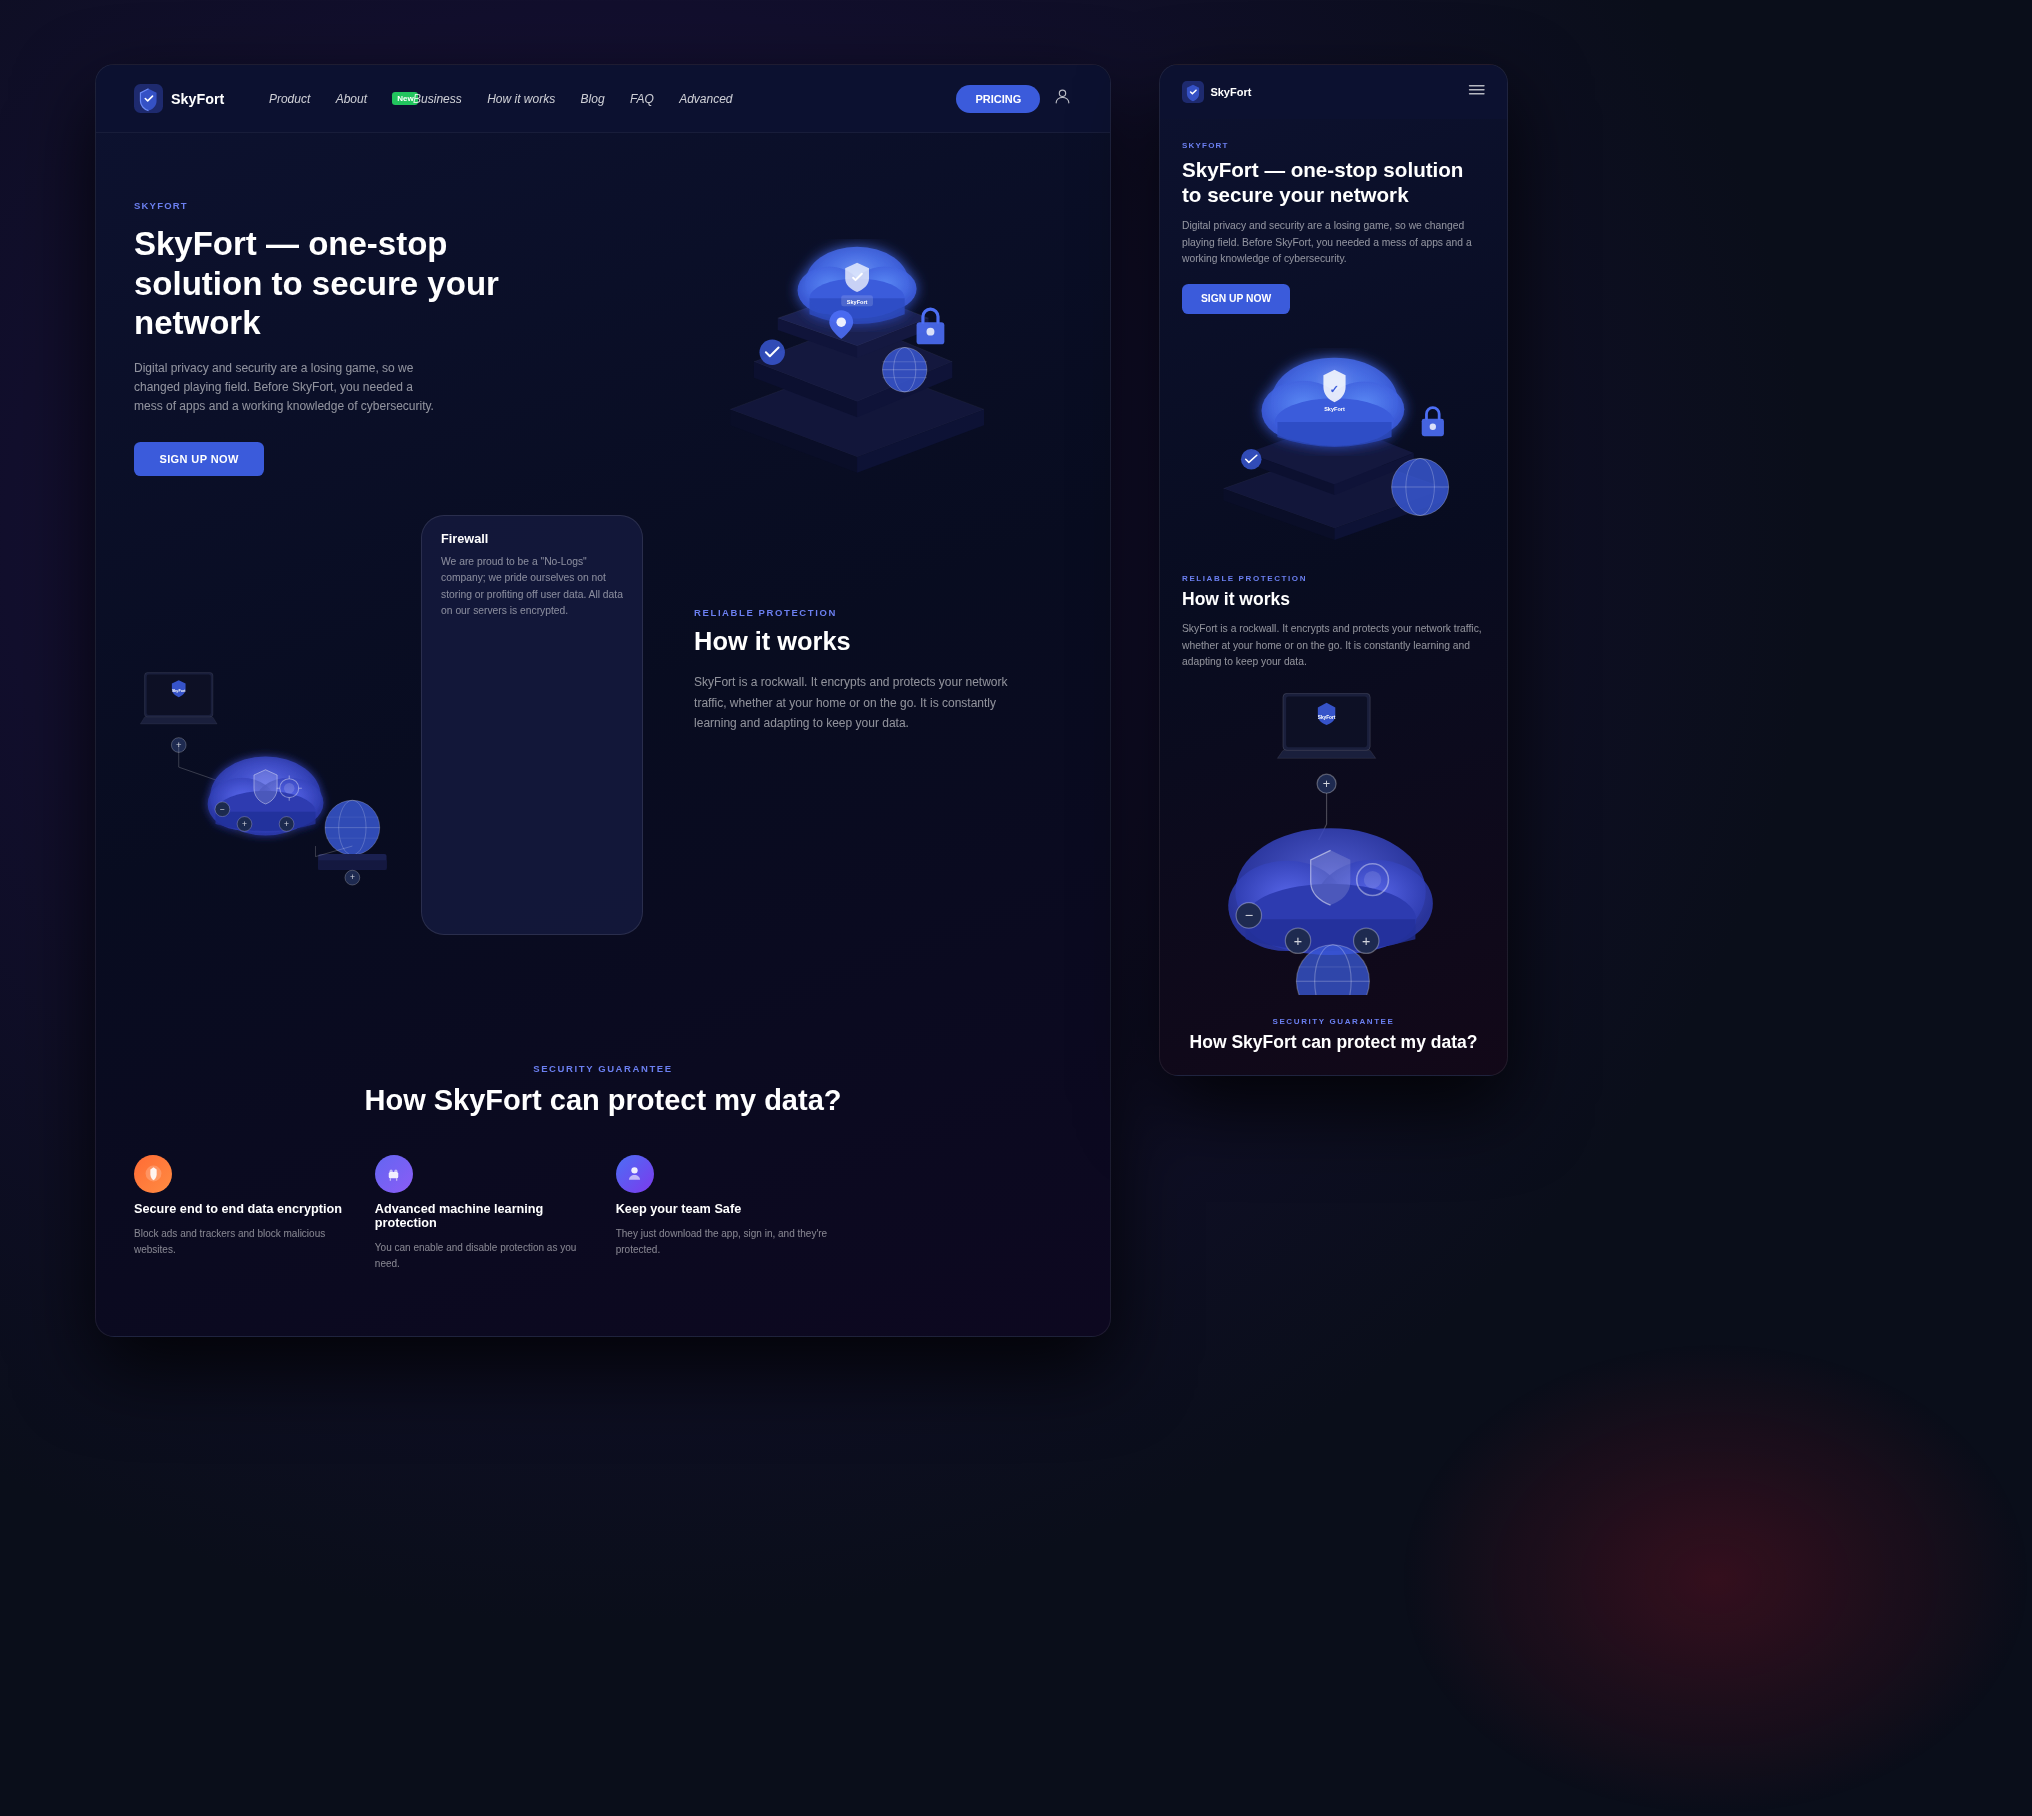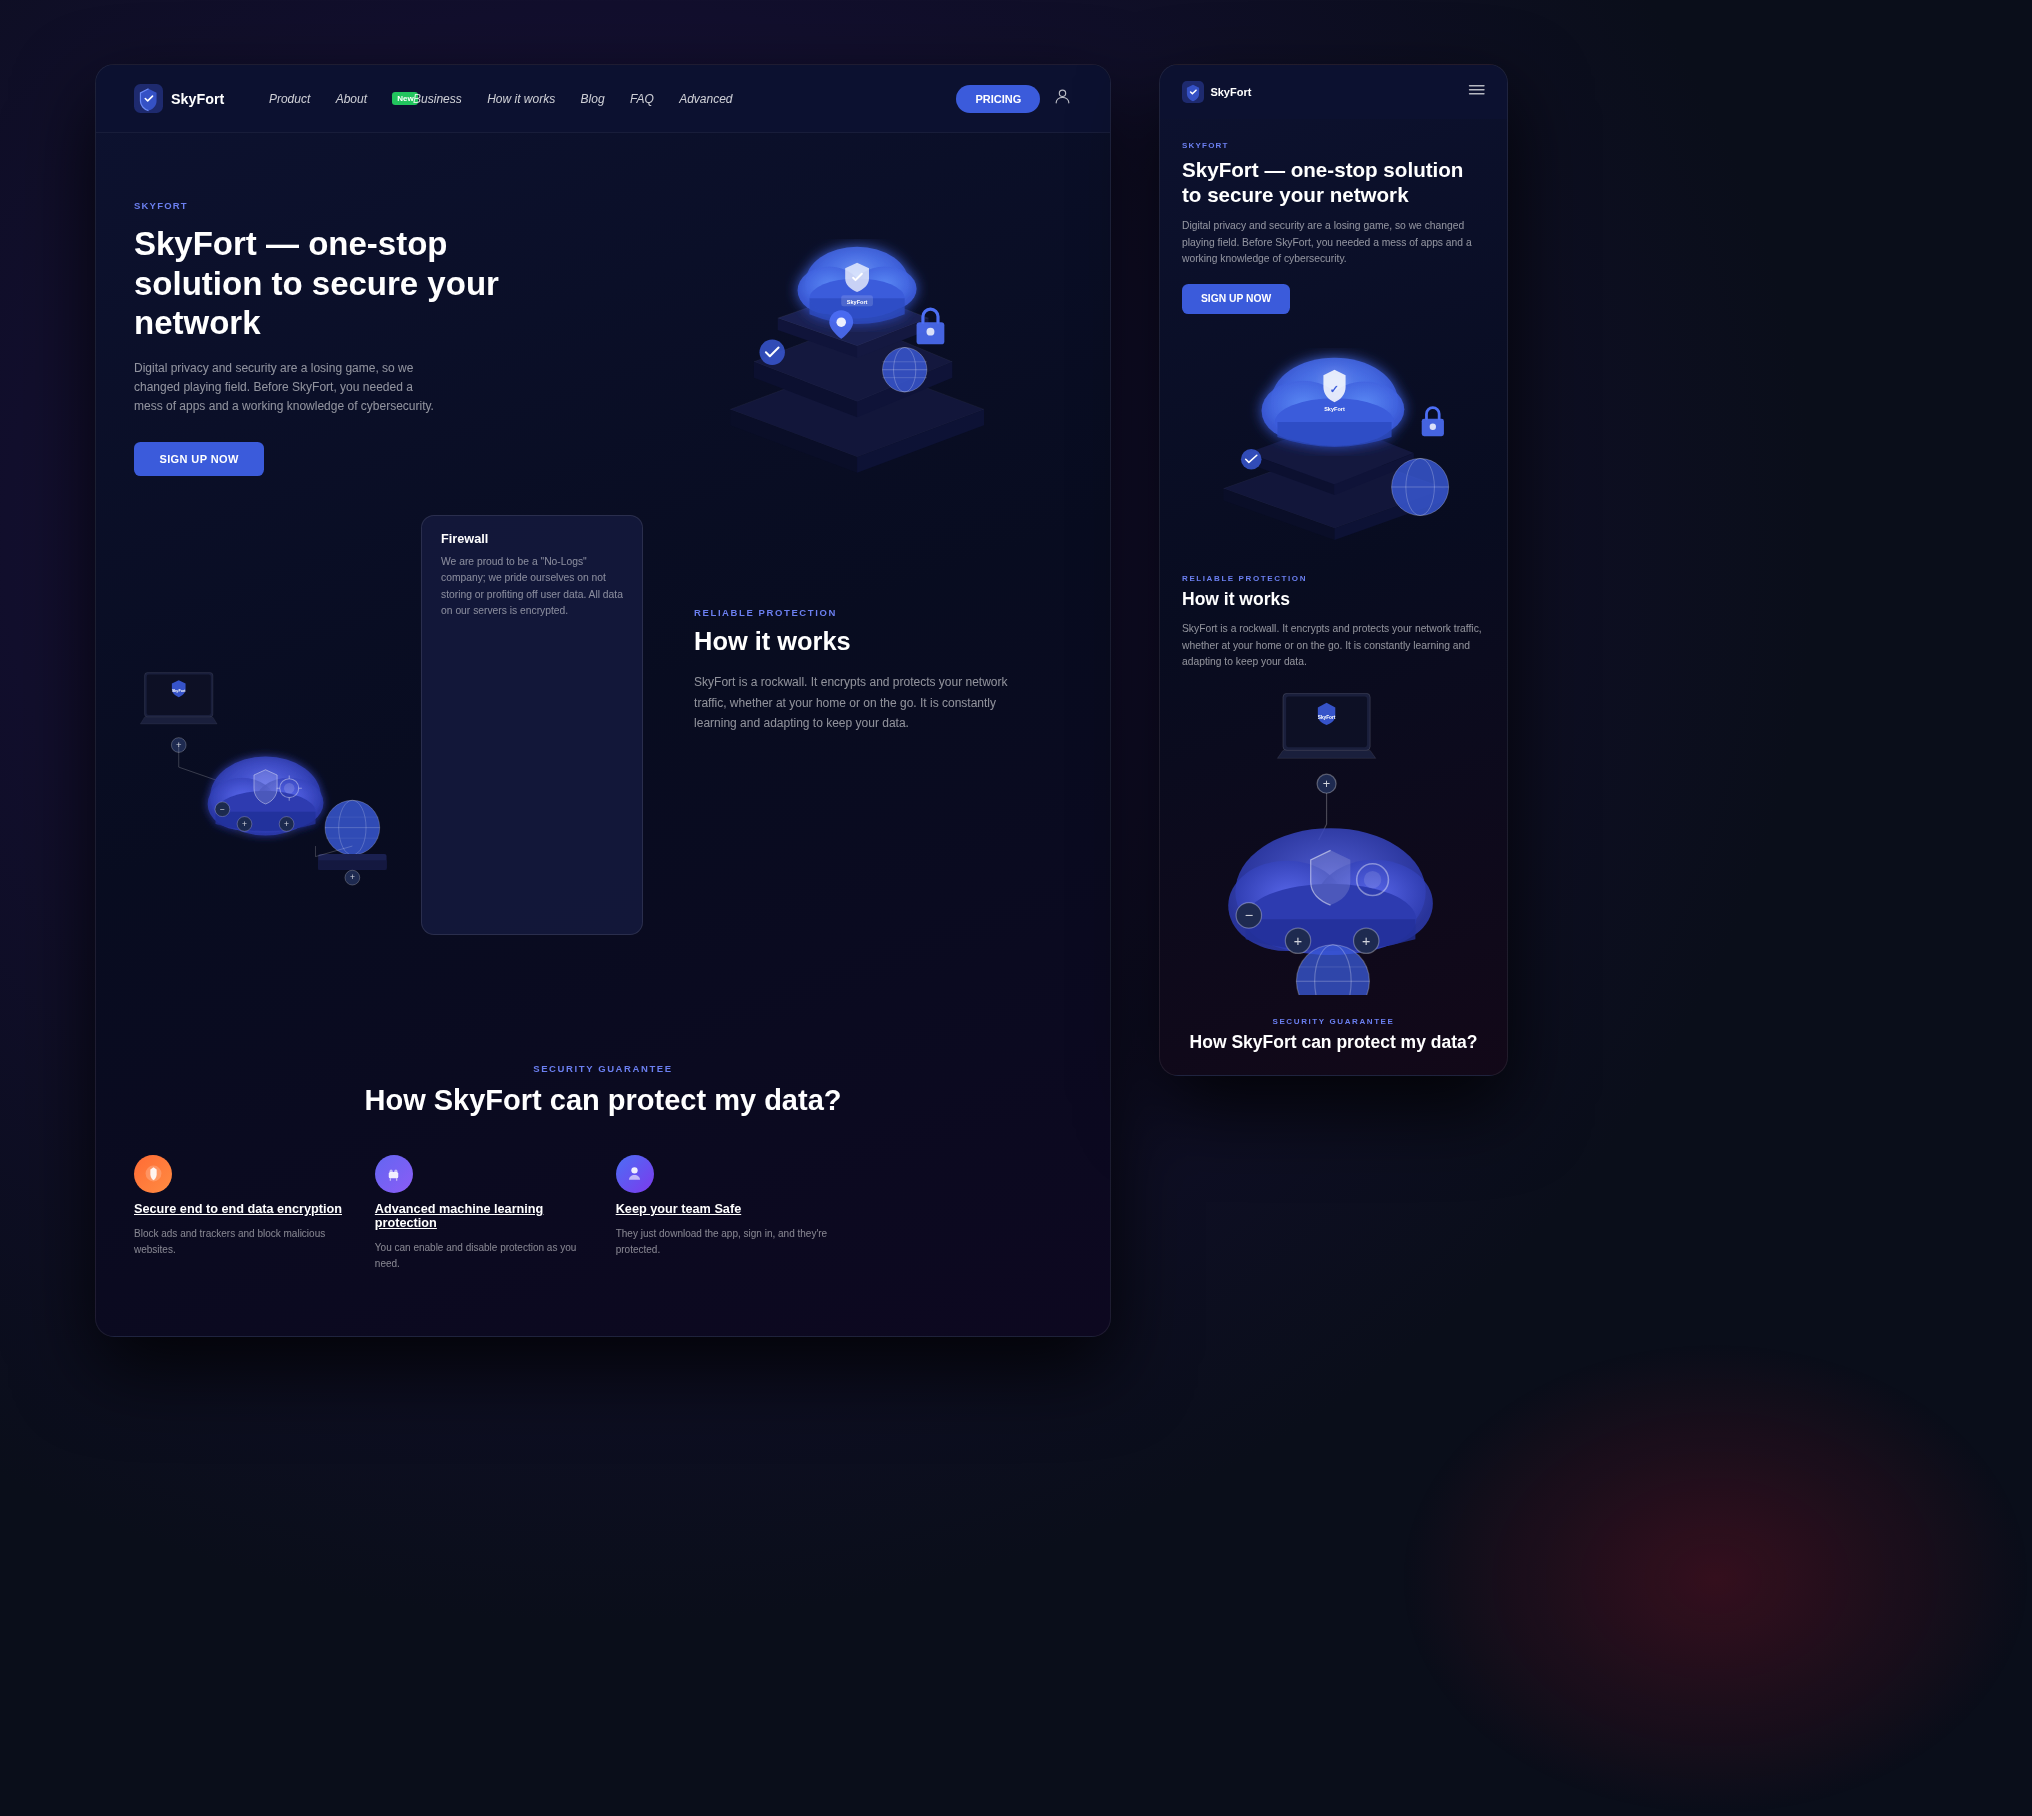--- a/index.html
+++ b/index.html
@@ -229,21 +229,21 @@
       color: rgba(255,255,255,0.55);
       font-size: 12px;
       line-height: 1.7;
       max-width: 334px;
     }
 
     
     .firewall-card {
       background: rgba(20,24,60,0.9);
       border: 0.8px solid rgba(255,255,255,0.1);
-      border-radius: 13px;
+      border-radius: 23px;
       padding: 16px 19px;
       max-width: 222px;
       margin-top: 16px;
     }
 
     .firewall-card-title {
       color: #fff;
       font-size: 12.7px;
       font-weight: 700;
       margin-bottom: 8px;
@@ -297,21 +297,20 @@
 
     .feature-icon-orange { background: linear-gradient(135deg, #ff6b35, #ff8c42); }
     .feature-icon-blue { background: linear-gradient(135deg, #4c6ef5, #7c3aed); }
     .feature-icon-indigo { background: linear-gradient(135deg, #6366f1, #8b5cf6); }
     .feature-icon-amber { background: linear-gradient(135deg, #f59e0b, #ef4444); }
 
     .feature-title {
       color: #fff;
       font-size: 12.7px;
       font-weight: 700;
-      text-decoration: underline;
     }
 
     .feature-desc {
       color: rgba(255,255,255,0.5);
       font-size: 10px;
       line-height: 1.6;
     }
 
     
     .mobile-card {

